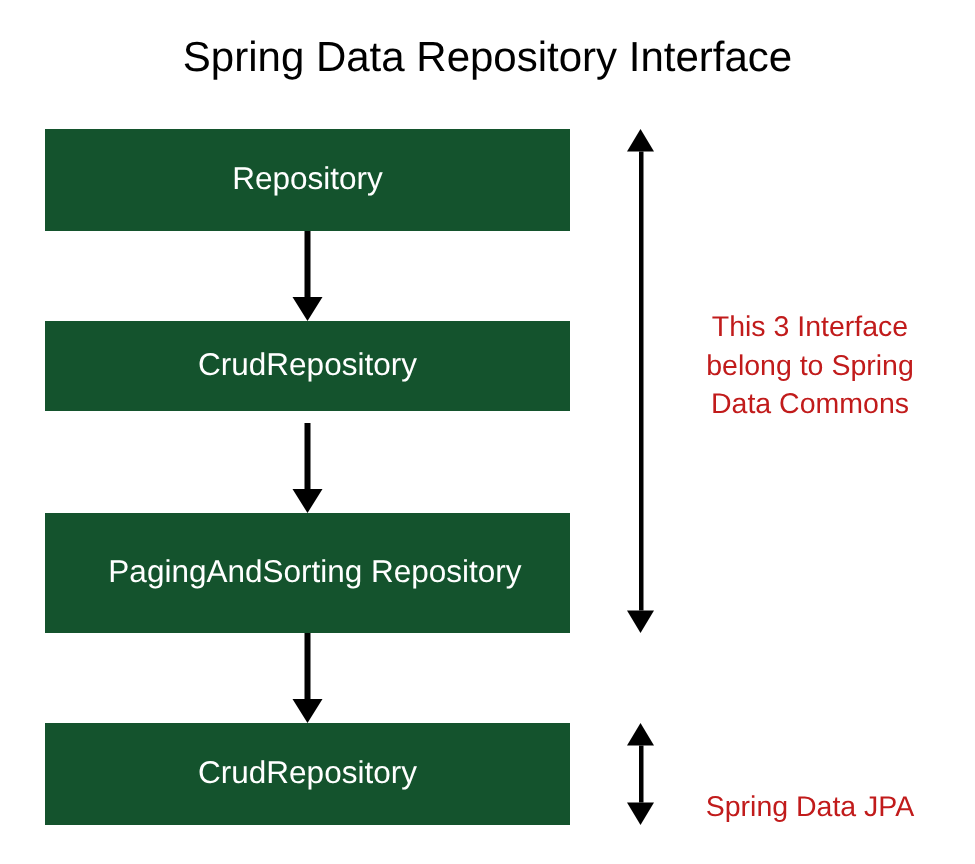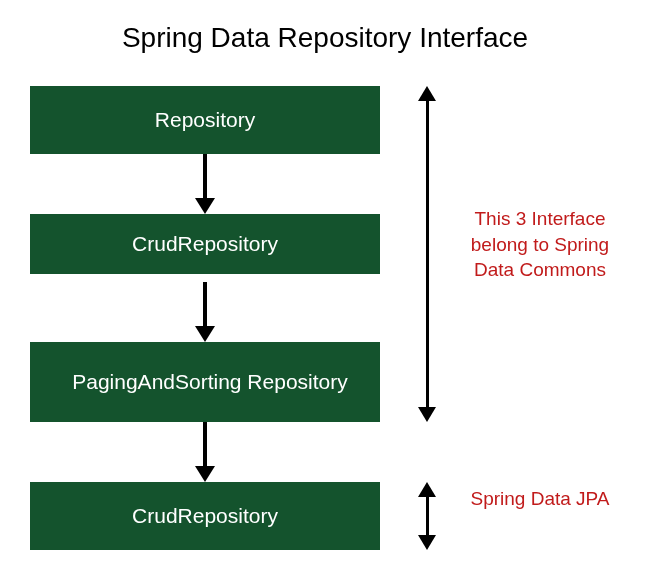--- a/index.html
+++ b/index.html
@@ -109,21 +109,21 @@
     .bracket2 .bhead-down { top: 53px; }
 
     .note {
       position: absolute;
       color: #c11b1b;
       font-size: 19px;
       line-height: 1.35;
       text-align: center;
     }
     .note1 { left: 420px; top: 120px; width: 180px; }
-    .note2 { left: 420px; top: 400px; width: 180px; }
+    .note2 { left: 420px; top: 440px; width: 180px; }
   </style>
 </head>
 <body>
 
 <div class="title">Spring Data Repository Interface</div>
 
 <div class="diagram">
 
   <div class="box box1">
     <span>Repository</span>

